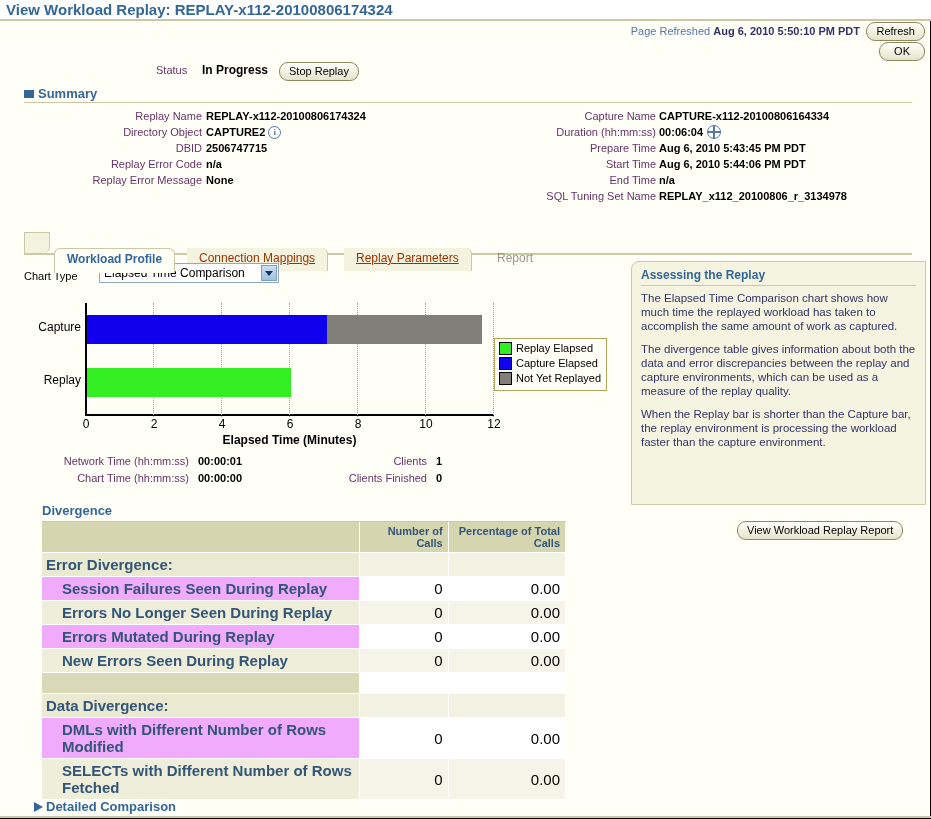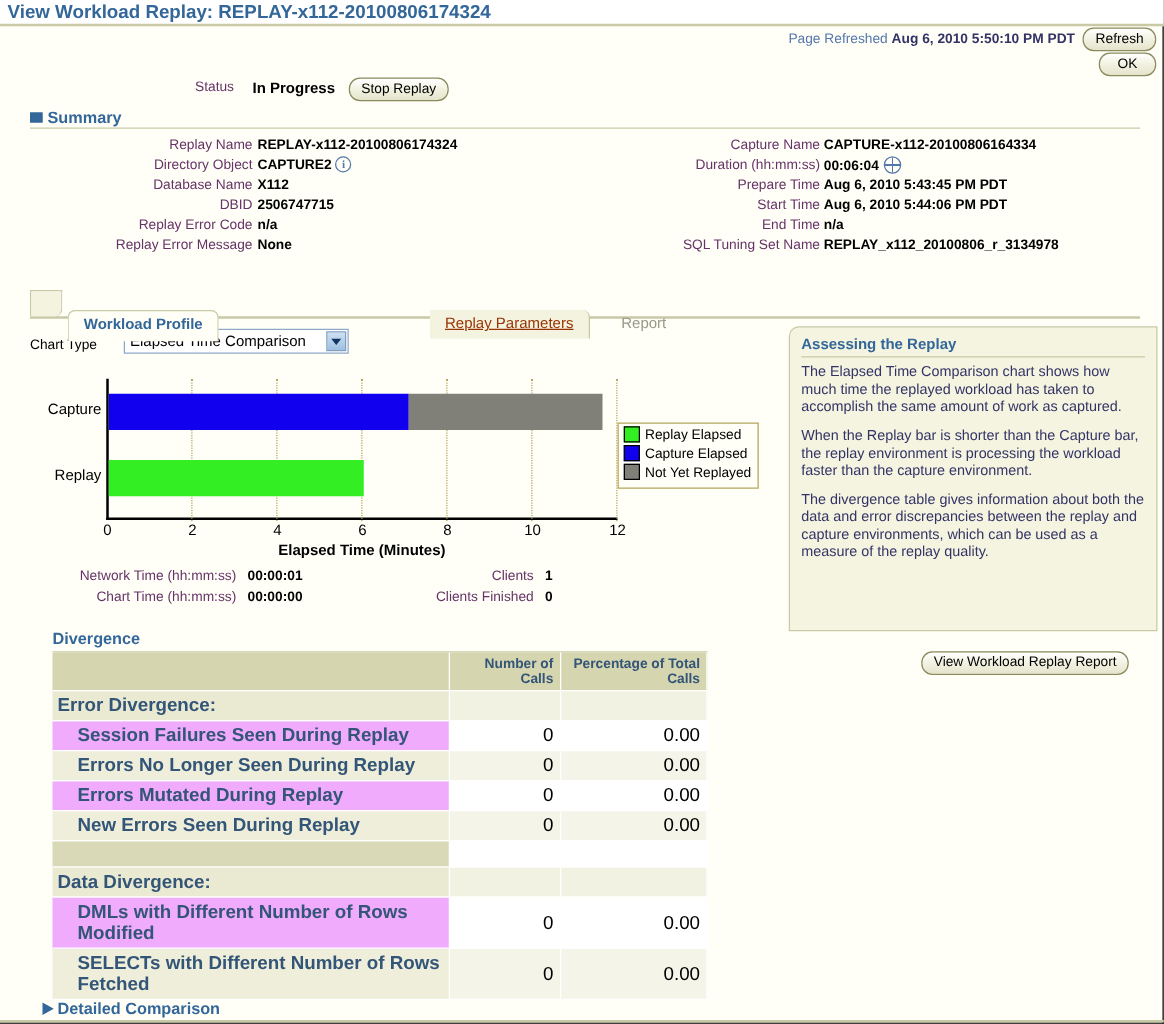--- a/index.html
+++ b/index.html
@@ -381,24 +381,20 @@
   <div class="fieldcol col-left">
     <div class="frow">
       <span class="flabel">Replay Name</span>
       <span class="fvalue">REPLAY-x112-20100806174324</span>
     </div>
     <div class="frow">
       <span class="flabel">Directory Object</span>
       <span class="fvalue"><span>CAPTURE2</span><span class="info-icon">i</span></span>
     </div>
     <div class="frow">
-      <span class="flabel">Database Name</span>
-      <span class="fvalue">X112</span>
-    </div>
-    <div class="frow">
       <span class="flabel">DBID</span>
       <span class="fvalue">2506747715</span>
     </div>
     <div class="frow">
       <span class="flabel">Replay Error Code</span>
       <span class="fvalue">n/a</span>
     </div>
     <div class="frow">
       <span class="flabel">Replay Error Message</span>
       <span class="fvalue">None</span>
@@ -429,20 +425,21 @@
     <div class="frow">
       <span class="flabel">SQL Tuning Set Name</span>
       <span class="fvalue">REPLAY_x112_20100806_r_3134978</span>
     </div>
   </div>
 
   <div class="tab-strip">
     <div class="tab-baseline"></div>
     <div class="tab-stub"></div>
     <div class="tab active" style="left:30px;">Workload Profile</div>
+    <div class="tab inactive" style="left:163px;">Connection Mappings</div>
     <div class="tab inactive" style="left:320px;">Replay Parameters</div>
     <div class="tab disabled" style="left:461px;">Report</div>
   </div>
 
   <div class="chart-type-label">Chart Type</div>
   <div class="select-box">
     <span class="select-text">Elapsed Time Comparison</span>
     <span class="select-arrow"></span>
   </div>
 
@@ -494,22 +491,22 @@
     <span class="stat-value" style="left:198px; top:20px;">00:00:00</span>
     <span class="stat-label" style="left:280px; top:3px; width:147px;">Clients</span>
     <span class="stat-value" style="left:436px; top:3px;">1</span>
     <span class="stat-label" style="left:280px; top:20px; width:147px;">Clients Finished</span>
     <span class="stat-value" style="left:436px; top:20px;">0</span>
   </div>
 
   <div class="info-panel">
     <div class="info-title">Assessing the Replay</div>
     <p class="info-para">The Elapsed Time Comparison chart shows how much time the replayed workload has taken to accomplish the same amount of work as captured.</p>
+    <p class="info-para">The divergence table gives information about both the data and error discrepancies between the replay and capture environments, which can be used as a measure of the replay quality.</p>
     <p class="info-para">When the Replay bar is shorter than the Capture bar, the replay environment is processing the workload faster than the capture environment.</p>
-    <p class="info-para">The divergence table gives information about both the data and error discrepancies between the replay and capture environments, which can be used as a measure of the replay quality.</p>
   </div>
   <div class="btn btn-report">View Workload Replay Report</div>
 
   <div class="section-head divergence-head">Divergence</div>
   <div class="hr-olive dv-rule"></div>
 
   <table class="dv-table">
     <thead>
       <tr>
         <th class="blank" style="width:330px;"></th>

